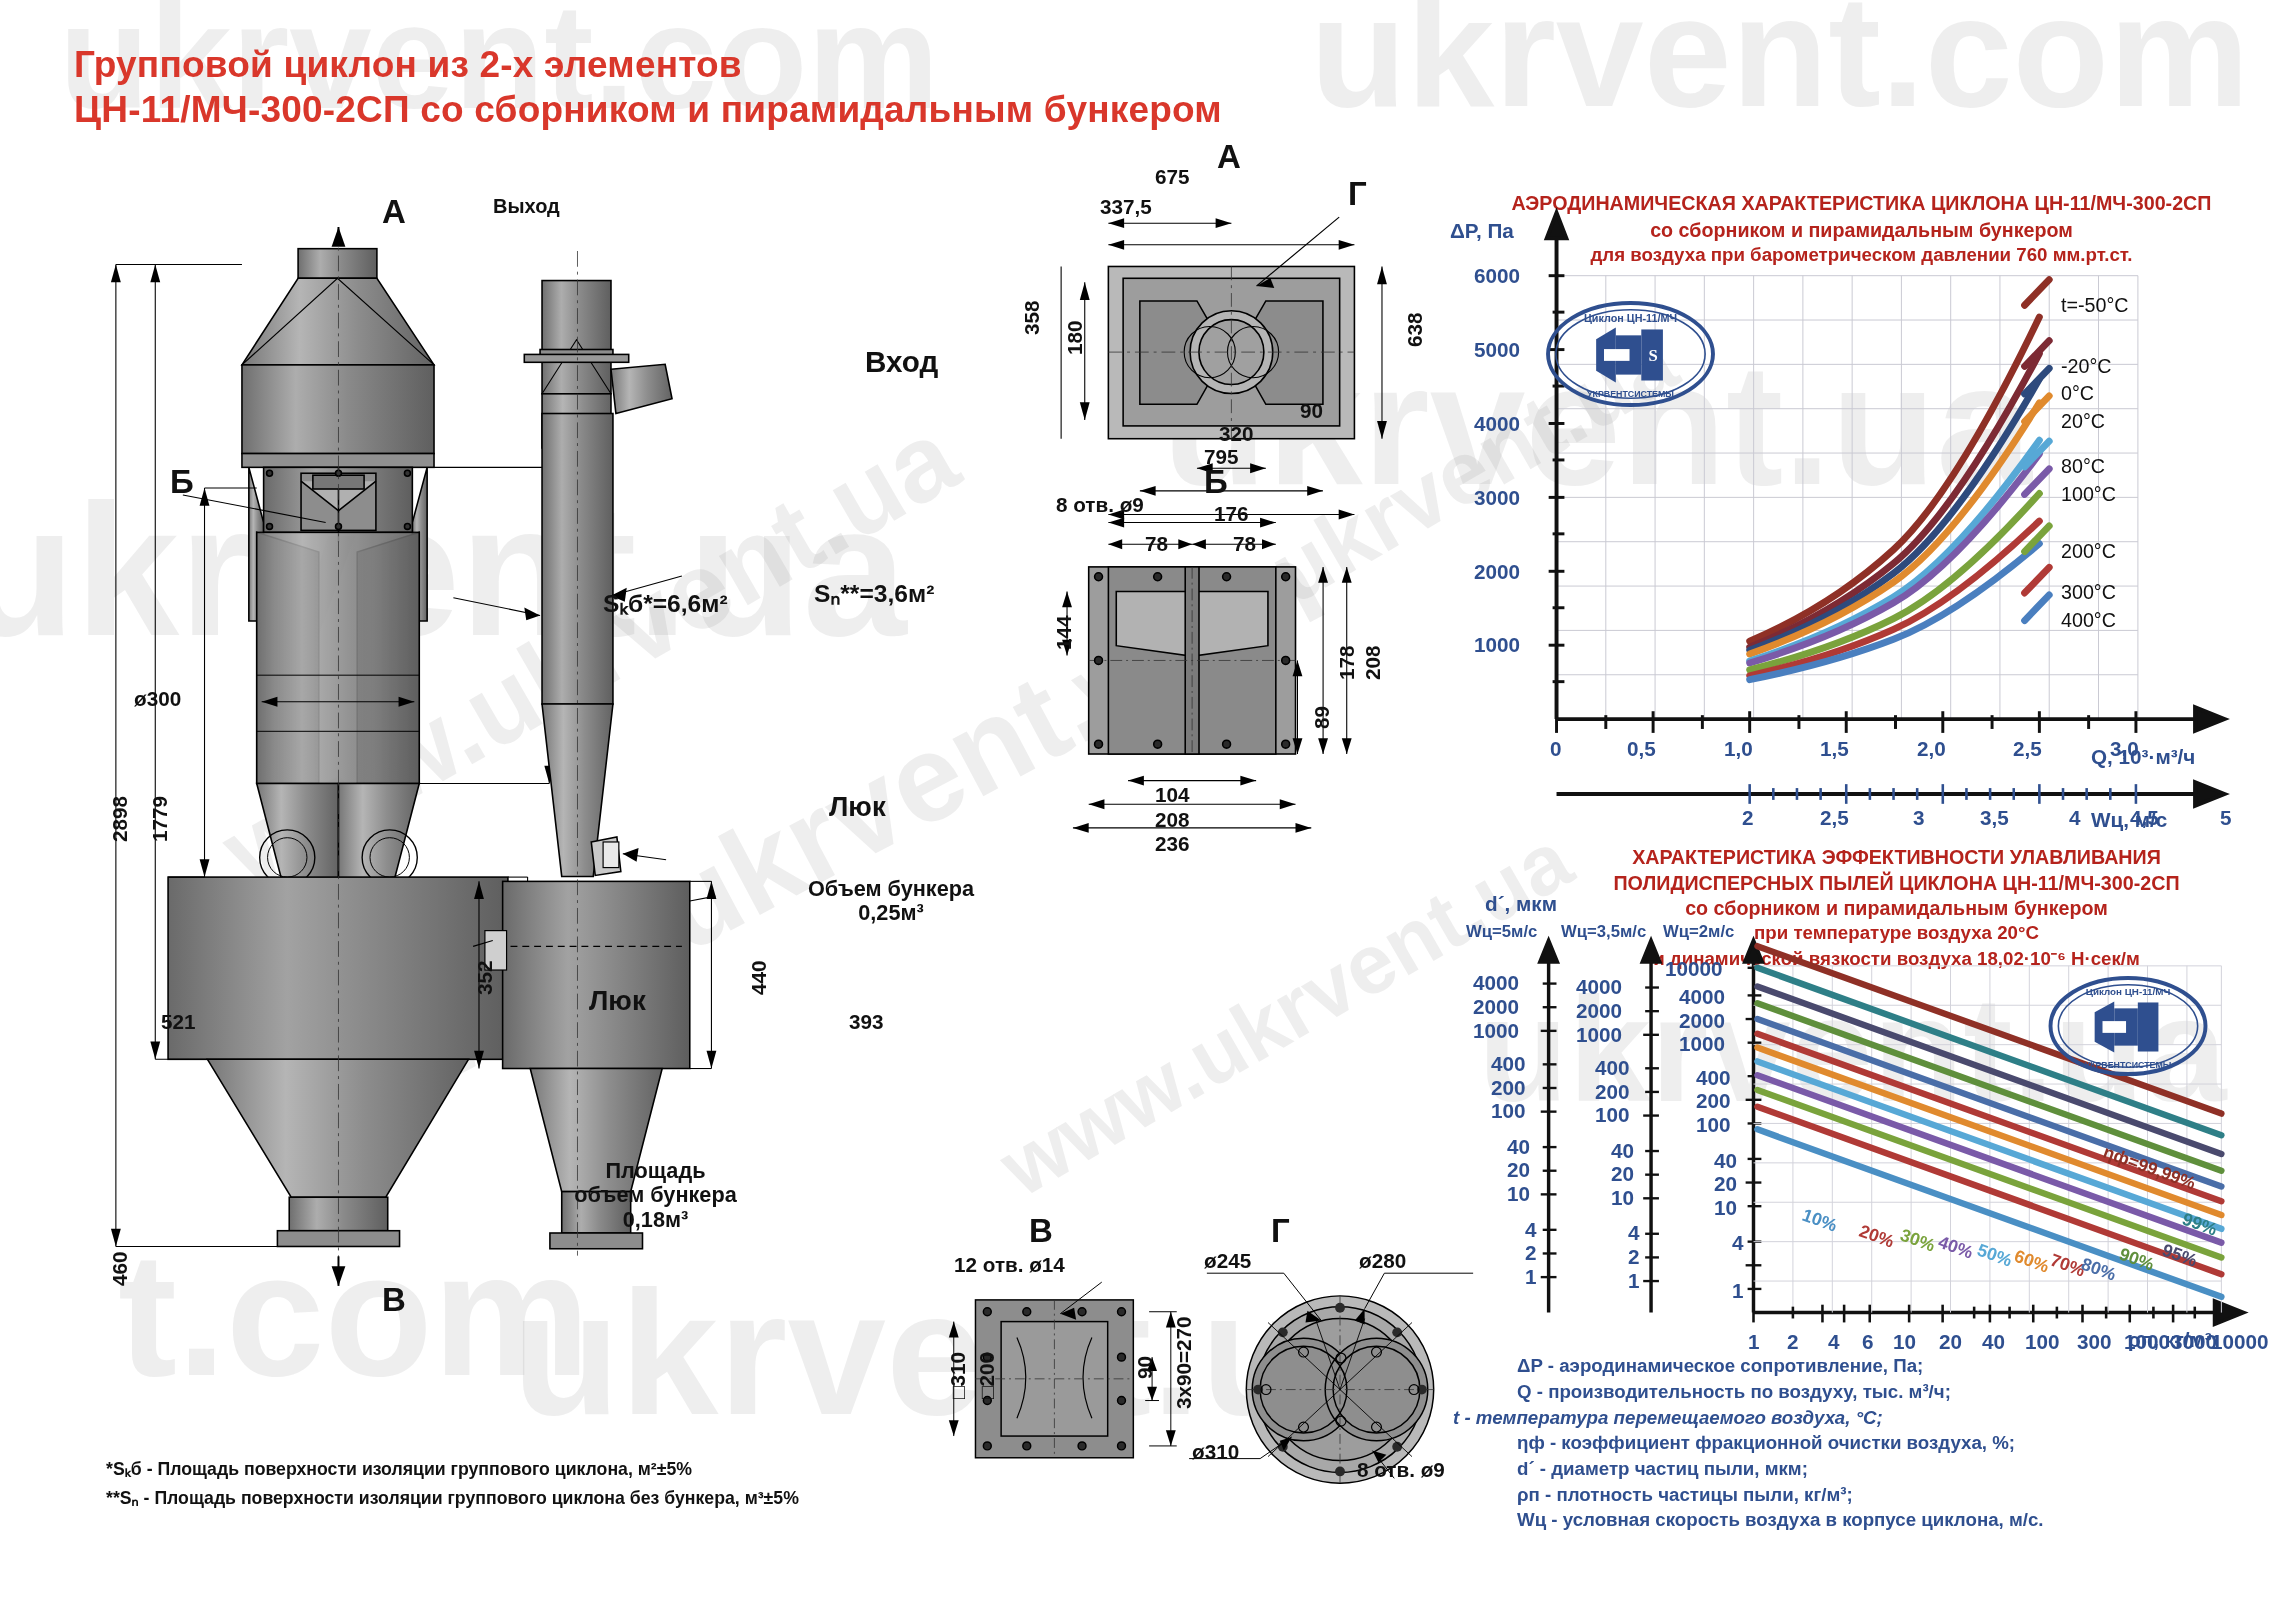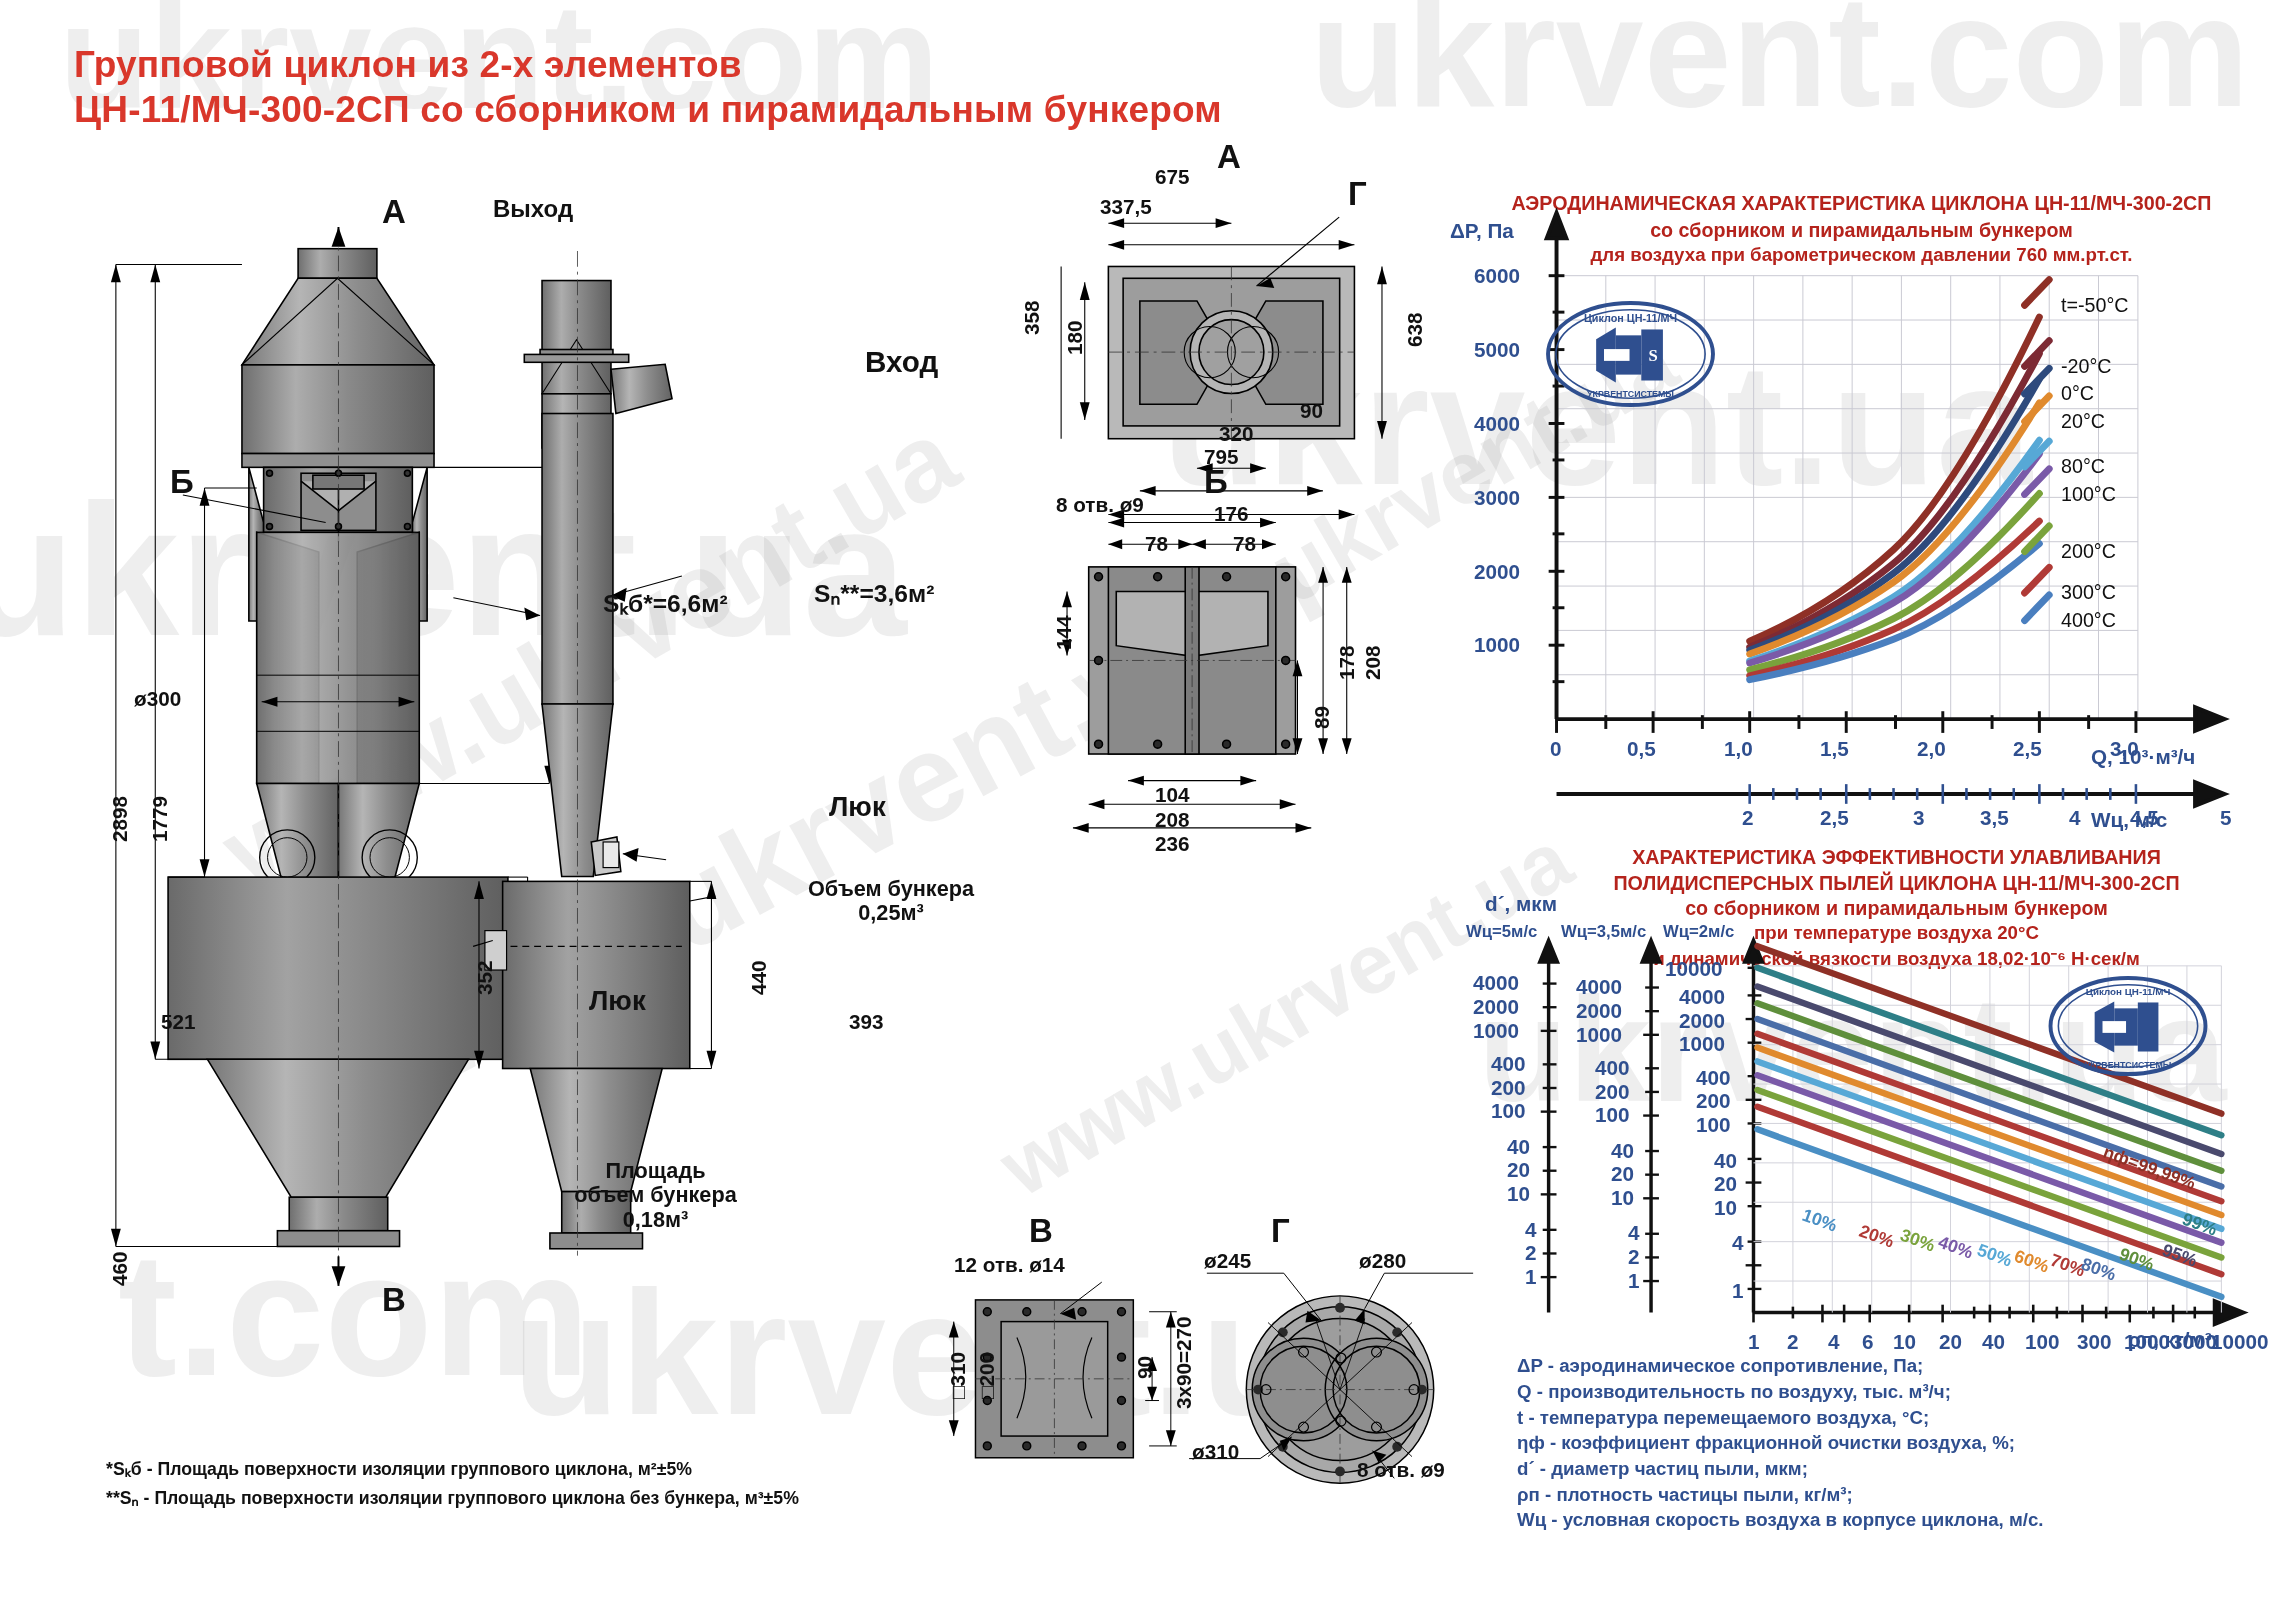--- a/index.html
+++ b/index.html
@@ -215,21 +215,21 @@
       <polygon points="16,640 11,658 21,658"></polygon>
         <polygon points="16,830 11,812 21,812"></polygon>
       <polygon points="252,640 247,658 257,658"></polygon>
         <polygon points="252,830 247,812 257,812"></polygon>
       <polygon points="78,370 62,362 64,375"></polygon>
         <polygon points="150,350 166,342 164,356"></polygon>
       <polygon points="162,612 178,606 176,620"></polygon>
     </g>
   </svg>
 
-  <div class="lbl" style="left:493px;top:195px;font-size:24px;">Выход</div>
+  <div class="lbl" style="left:493px;top:195px;font-size:20px;">Выход</div>
   <div class="lbl" style="left:865px;top:345px;font-size:29.6px;">Вход</div>
   <div class="lbl" style="left:603px;top:586px;">Sₖб*=6,6м²</div>
   <div class="lbl" style="left:814px;top:576px;">Sₙ**=3,6м²</div>
   <div class="lbl" style="left:829px;top:791px;font-size:27.6px;">Люк</div>
   <div class="lbl" style="left:589px;top:985px;font-size:27.6px;">Люк</div>
   <div class="lblc" style="left:800px;top:877px;width:182px;white-space:pre-line;">Объем бункера
 0,25м³</div>
   <div class="lblc" style="left:552px;top:1159px;width:207px;white-space:pre-line;">Площадь
 объем бункера
 0,18м³</div>
@@ -843,20 +843,20 @@
       <rect x="68" y="34" width="24" height="38"></rect>
       <rect x="92" y="28" width="21" height="50"></rect>
       <rect x="56" y="47" width="24" height="12" fill="#fff"></rect>
     </g>
     <text x="82" y="20" text-anchor="middle" fill="#2f4f8f" font-size="10" font-weight="bold" font-family="Liberation Sans, sans-serif">Циклон ЦН-11/МЧ</text>
     <text x="82" y="95" text-anchor="middle" fill="#2f4f8f" font-size="9" font-weight="bold" font-family="Liberation Sans, sans-serif">УКРВЕНТСИСТЕМЫ</text>
   </svg>
 
   <div class="key" style="left:1517px;top:1355px;">ΔP - аэродинамическое сопротивление, Па;</div>
   <div class="key" style="left:1517px;top:1381px;">Q - производительность по воздуху, тыс. м³/ч;</div>
-  <div class="key" style="left:1517px;top:1407px;">t - температура перемещаемого воздуха, °C;</div>
+  <div class="key" style="left:1453px;top:1407px;font-style:italic;">t - температура перемещаемого воздуха, °C;</div>
   <div class="key" style="left:1517px;top:1432px;">ηф - коэффициент фракционной очистки воздуха, %;</div>
   <div class="key" style="left:1517px;top:1458px;">d´ - диаметр частиц пыли, мкм;</div>
   <div class="key" style="left:1517px;top:1484px;">ρп - плотность частицы пыли, кг/м³;</div>
   <div class="key" style="left:1517px;top:1509px;">Wц - условная скорость воздуха в корпусе циклона, м/с.</div>
 
 </div>
 
 
 </body></html>

